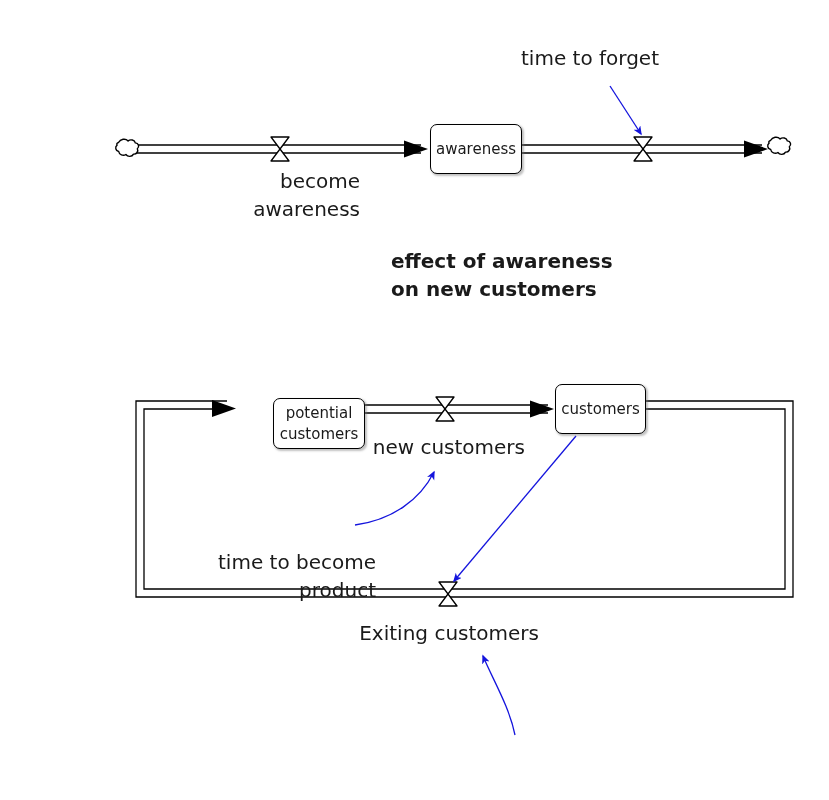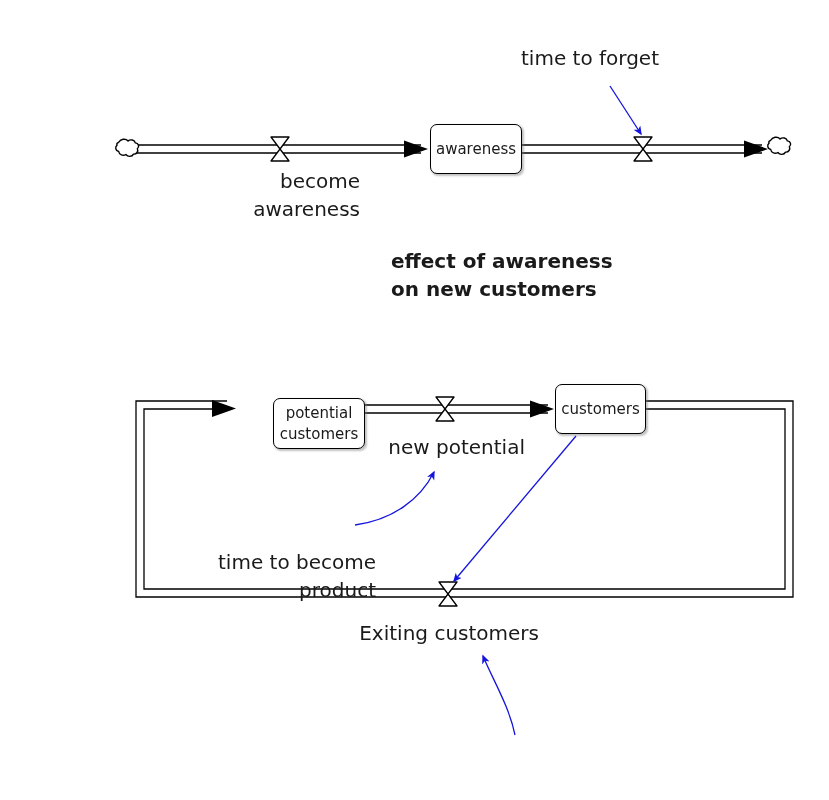--- a/index.html
+++ b/index.html
@@ -171,20 +171,20 @@
 
   <div class="lbl" style="left:200px; top:168px; width:160px;"><span>become</span><br><span>awareness</span></div>
 
 
   <div class="lbl" style="left:519px; top:45px; width:140px;">time to forget</div>
 
 
 
   <div class="lbl" style="left:391px; top:248px; width:200px;font-weight:bold;"><span>effect of awareness</span><br><span>on new customers</span></div>
 
-  <div class="lbl" style="left:365px; top:434px; width:160px;">new potential</div>
+  <div class="lbl" style="left:365px; top:434px; width:160px;">new customers</div>
 
   <div class="lbl" style="left:216px; top:501px; width:160px;margin-top:48px;"><span>time to become</span><br><span>product</span></div>
 
   <div class="lbl" style="left:359px; top:620px; width:180px;">Exiting customers</div>
 
 
 </div>
 
 </body></html>

